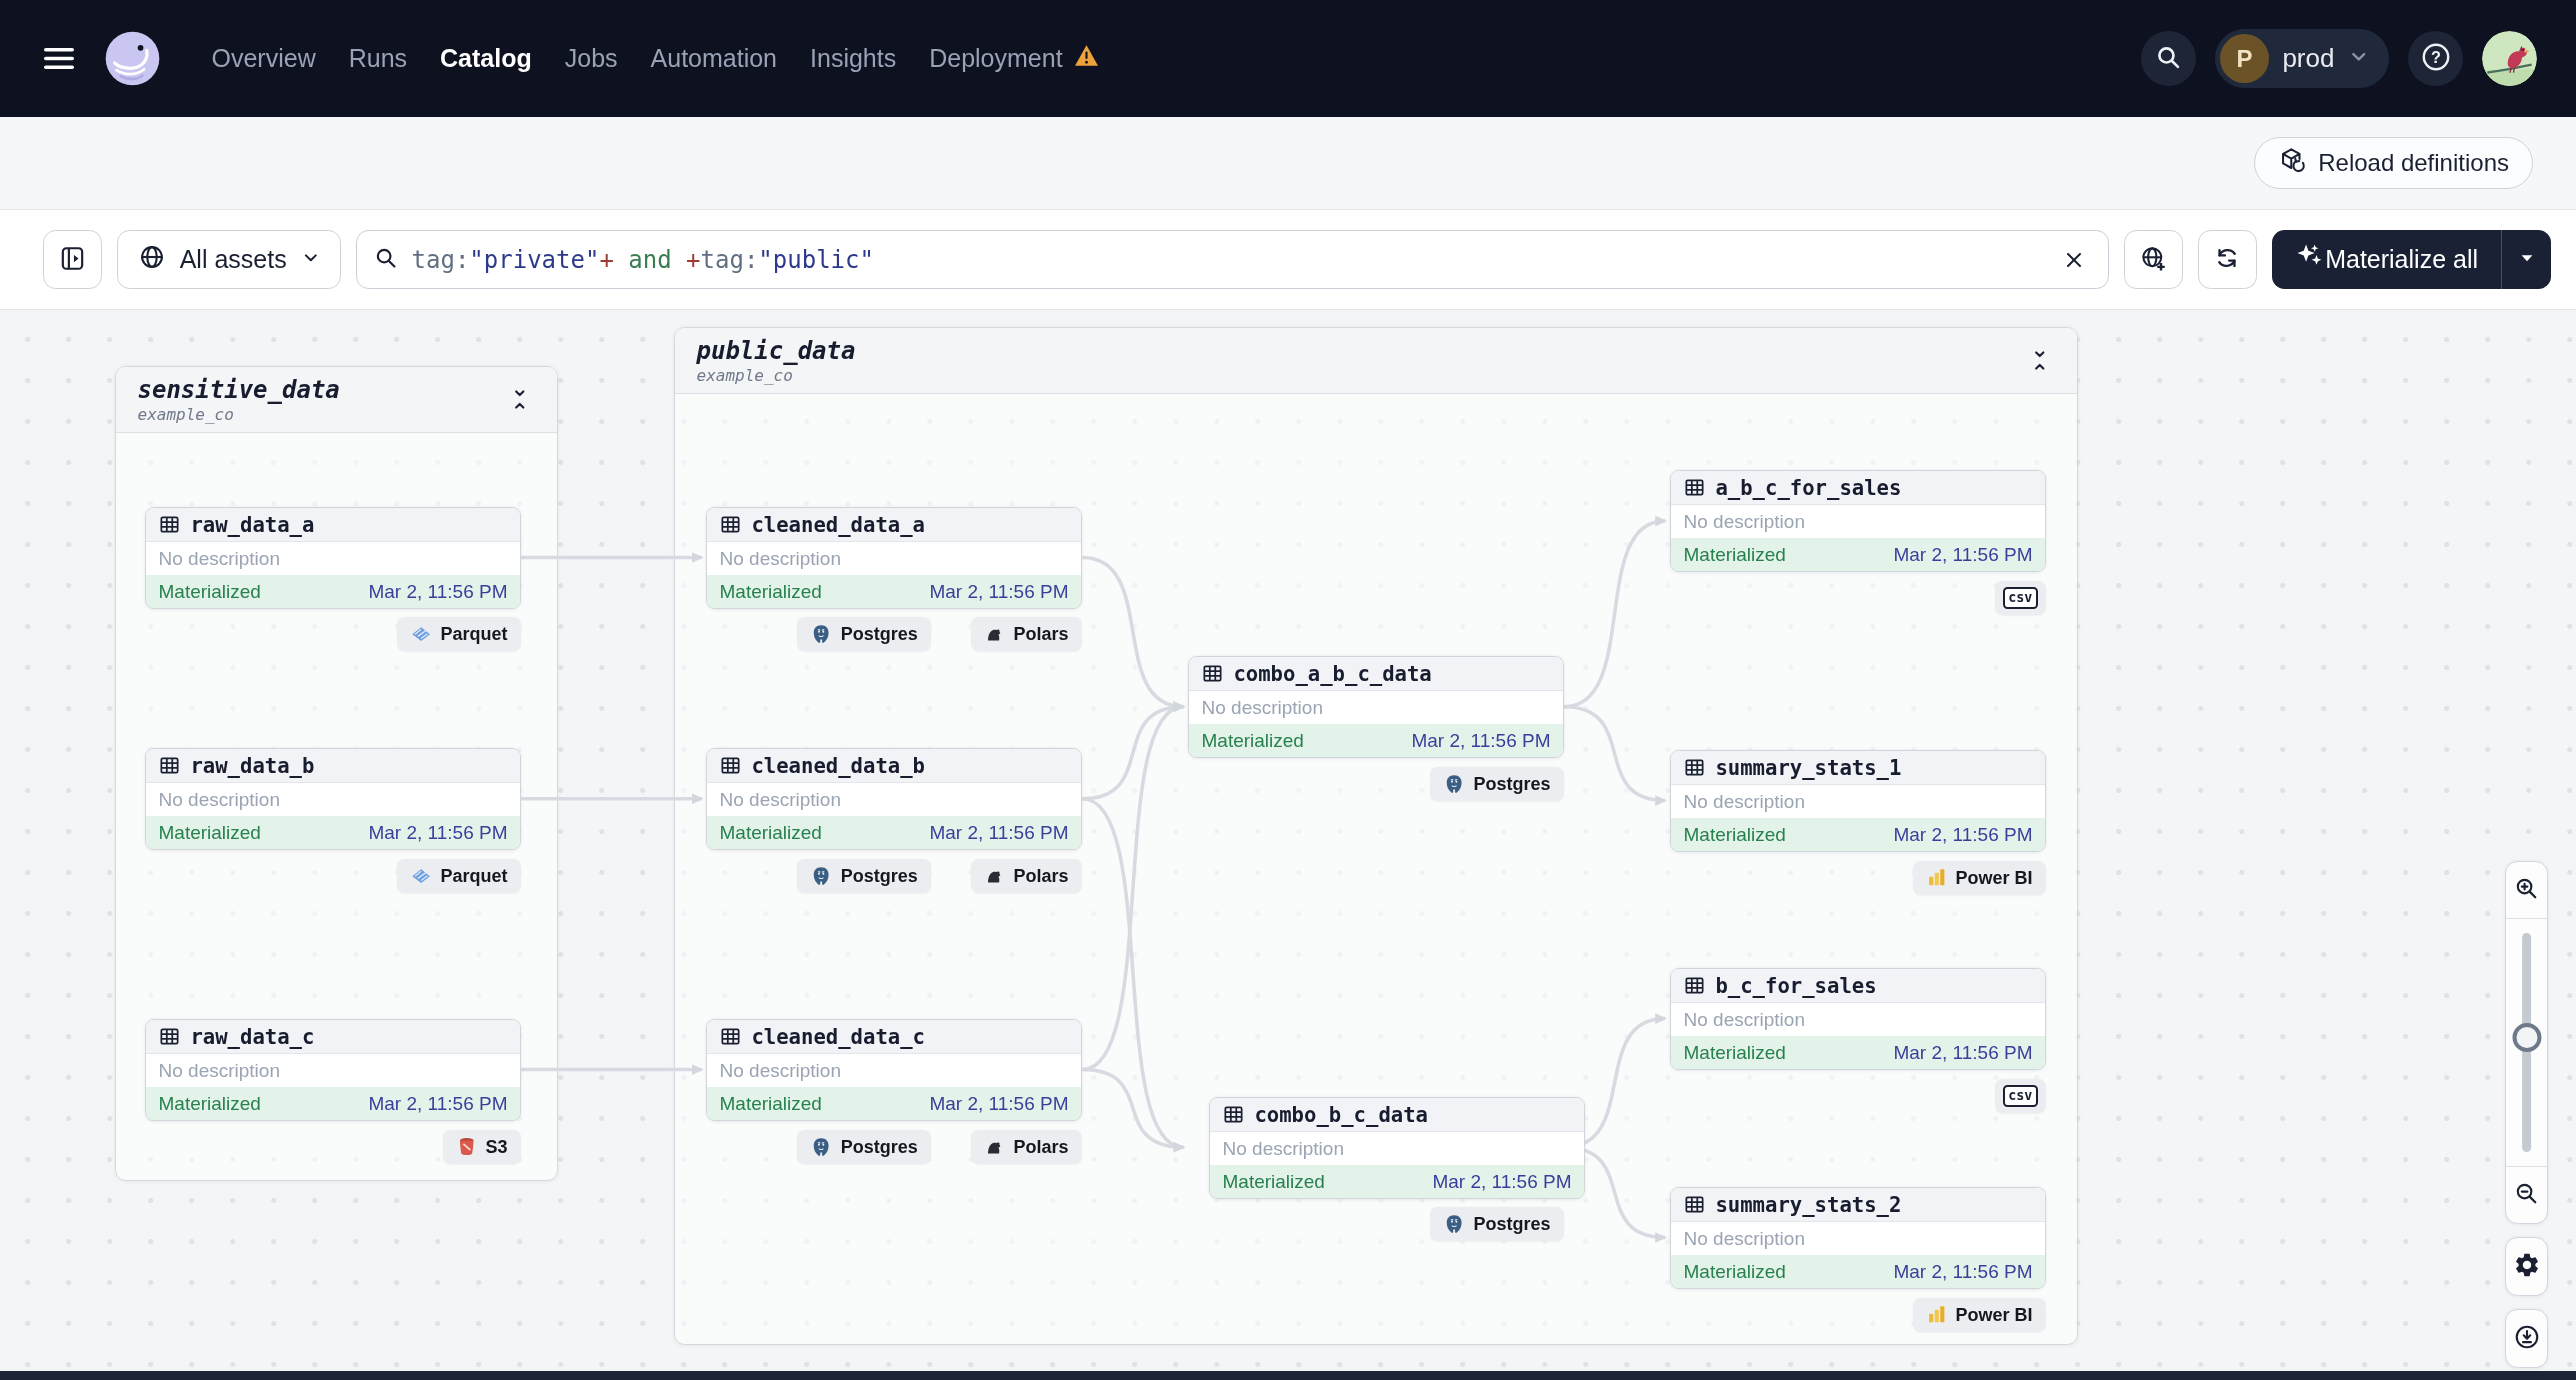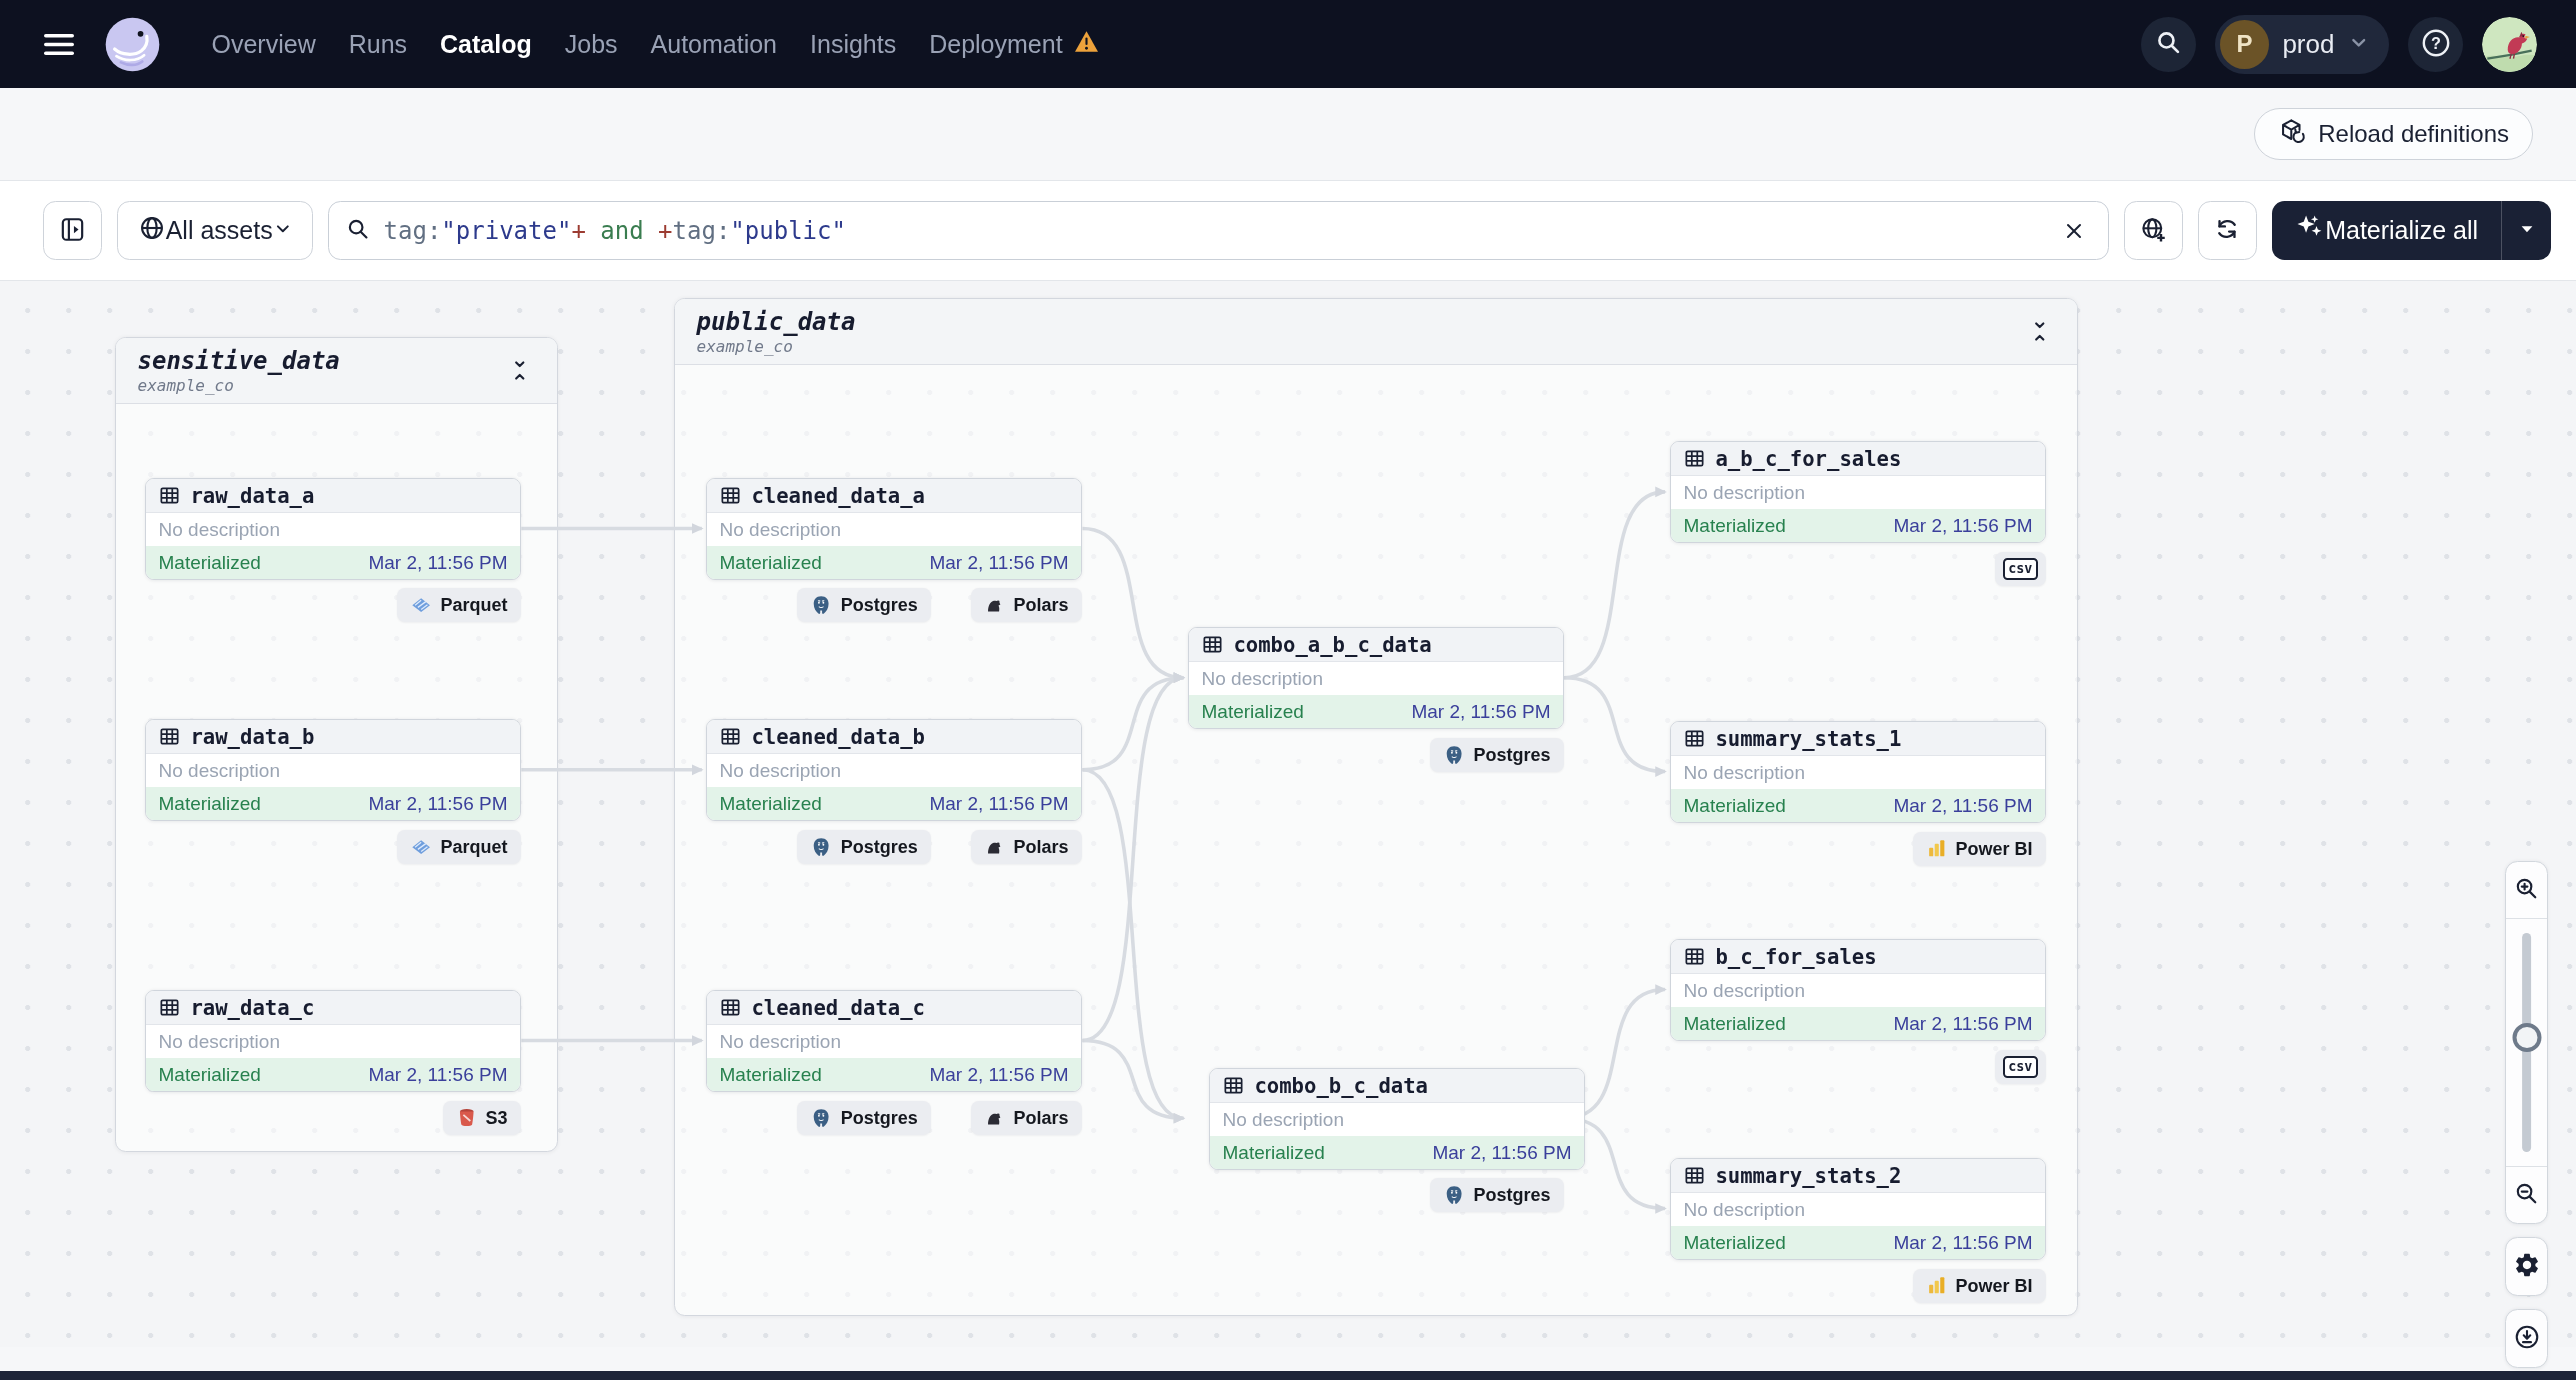--- a/index.html
+++ b/index.html
@@ -1,21 +1,21 @@
 <!DOCTYPE html>
 <html style="font-size:14.3px"><head>
 <meta charset="utf-8">
 <style>
   * { box-sizing: border-box; margin: 0; padding: 0; }
   html, body { width: 2576px; height: 1380px; overflow: hidden;
     font-family: "Liberation Sans", "DejaVu Sans", sans-serif; background: #f6f7f9; }
   .mono { font-family: "DejaVu Sans Mono", "Liberation Mono", monospace; font-style: italic; }
 
   
-  .navbar { height: 88px; background: #0d1120; display: flex; align-items: center;
+  .navbar { height: 117px; background: #0d1120; display: flex; align-items: center;
     padding: 0 39px 0 36px; gap: 0; }
   .hamburger { width: 45px; height: 39px; display: flex; align-items: center; justify-content: center;
     cursor: pointer; margin-right: 21.5px; }
   .logo { width: 59px; height: 59px; margin-right: 50px; flex: 0 0 auto; }
   .nav-items { display: flex; align-items: center; gap: 33px; }
   .nav-item { color: #9aa2b5; font-size: 25px; cursor: pointer; display: flex; align-items: center; gap: 11.6px; }
   .nav-item.active { color: #ffffff; font-weight: 700; }
   .nav-spacer { flex: 1; }
   .nav-right { display: flex; align-items: center; gap: 19px; }
   .nav-circle-btn { width: 55px; height: 55px; border-radius: 50%; background: #1d2536;
@@ -35,21 +35,21 @@
   .reload-btn { height: 52px; border: 1.3px solid #ced3da; border-radius: 26px; background: #fcfdfe;
     display: flex; align-items: center; gap: 11.6px; padding: 0 23px; font-size: 24px; font-weight: 500;
     color: #1a2032; cursor: pointer; }
 
   
   .toolbar { height: 100px; background: #ffffff; border-bottom: 0.9px solid #e3e6ea;
     display: flex; align-items: center; padding: 0 25px 0 43px; gap: 15px; }
   .sq-btn { width: 59px; height: 59px; border: 1.3px solid #ced3da; border-radius: 12.5px; background: #fff;
     display: flex; align-items: center; justify-content: center; cursor: pointer; flex: 0 0 auto; }
   .scope-btn { height: 59px; border: 1.3px solid #ced3da; border-radius: 12.5px; background: #fff;
-    display: flex; align-items: center; gap: 0; padding: 0 19.7px; font-size: 25px; font-weight: 500;
+    display: flex; align-items: center; gap: 14px; padding: 0 19.7px; font-size: 25px; font-weight: 500;
     color: #1a2032; cursor: pointer; flex: 0 0 auto; }
   .search-box { flex: 1; height: 59px; border: 1.3px solid #c9cfd7; border-radius: 12.5px; background: #fff;
     display: flex; align-items: center; gap: 12.5px; padding: 0 14.3px 0 16px; cursor: text; }
   .query { font-family: "DejaVu Sans Mono", "Liberation Mono", monospace; font-size: 24px; white-space: pre; }
   .clear-btn { margin-left: auto; width: 39px; height: 39px; display: flex; align-items: center;
     justify-content: center; cursor: pointer; border-radius: 7.2px; }
   .materialize { height: 59px; border-radius: 12.5px; background: #1a2135; color: #fff; display: flex;
     align-items: stretch; overflow: hidden; cursor: pointer; flex: 0 0 auto; }
   .materialize-main { display: flex; align-items: center; gap: 1px; padding: 0 23px; font-size: 25px; font-weight: 500; }
   .materialize-caret { width: 50px; display: flex; align-items: center; justify-content: center;

